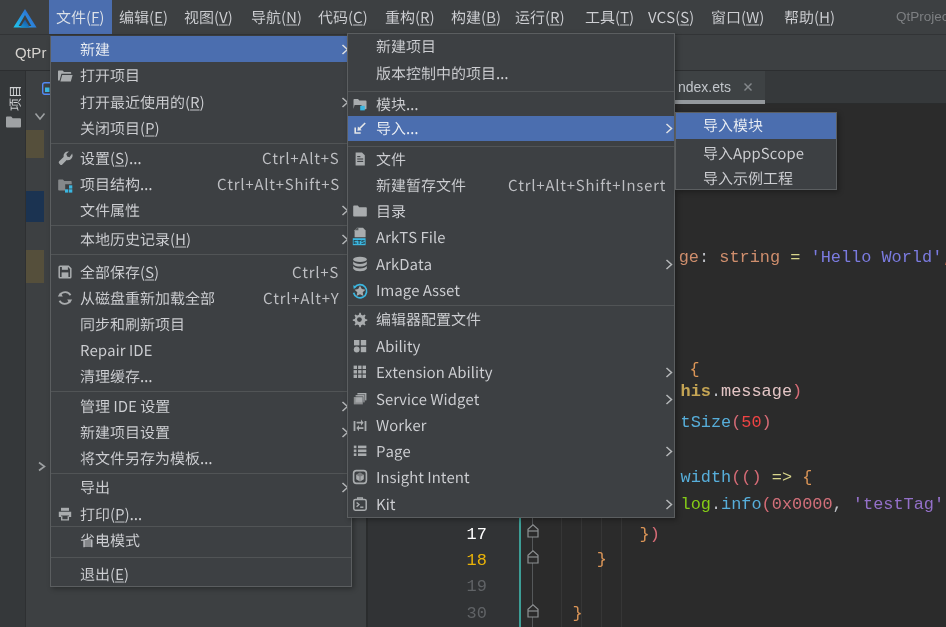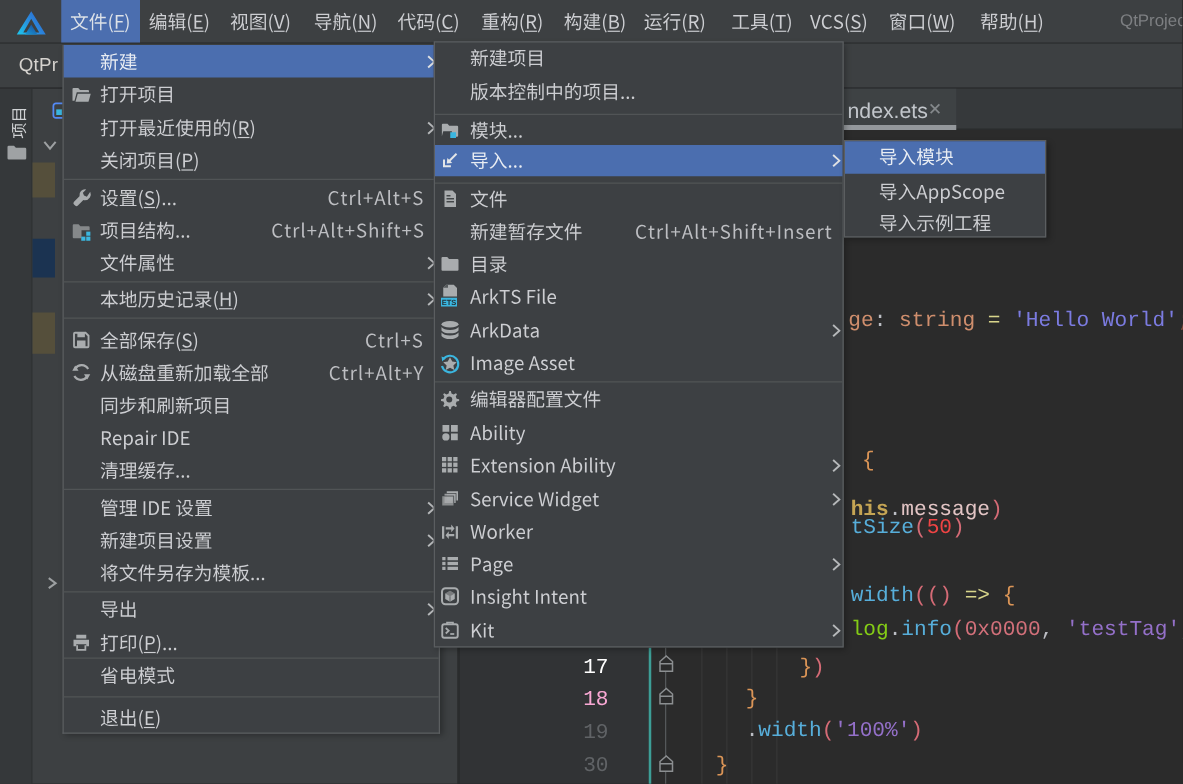--- a/index.html
+++ b/index.html
@@ -157,21 +157,21 @@
         <use href="#g0028" x="2000"></use>
         <use href="#g0048" x="2338"></use>
         <use href="#g0029" x="3066"></use>
         <rect x="2338" y="-165" width="728" height="62"></rect>
       </g>
     </svg>
     <div class="abs" style="left:896px;top:9px;width:50px;height:17px;overflow:hidden;color:#7d7f82;font-size:13.5px;white-space:nowrap">QtProject -</div>
     <div class="abs" style="left:15px;top:44px;color:#d6d3cf;font-size:15px;font-weight:normal;letter-spacing:0.2px">QtPr</div>
     <div class="abs" style="left:660px;top:71px;width:104.5px;height:32px;background:#3e4244"></div>
     <div class="abs" style="left:660px;top:99.5px;width:104.5px;height:4px;background:#94989c"></div>
-    <div class="abs" style="left:678px;top:79px;color:#c2c6cb;font-size:17px">ndex.ets</div>
+    <div class="abs" style="left:678px;top:79px;color:#c2c6cb;font-size:14px">ndex.ets</div>
     <svg class="ic" style="left:742px;top:81px" width="12" height="12" viewBox="0 0 12 12">
 <g stroke="#84888b" stroke-width="1.4">
         <line x1="2.5" y1="2.5" x2="9.5" y2="9.5"></line>
 <line x1="9.5" y1="2.5" x2="2.5" y2="9.5"></line>
       </g>
     </svg>
     <svg width="0" height="0" style="position:absolute">
       <defs>
         <path id="g6587" d="M423 823C453 774 485 707 497 666L580 693C566 734 531 799 501 847ZM50 664V590H206C265 438 344 307 447 200C337 108 202 40 36 -7C51 -25 75 -60 83 -78C250 -24 389 48 502 146C615 46 751 -28 915 -73C928 -52 950 -20 967 -4C807 36 671 107 560 201C661 304 738 432 796 590H954V664ZM504 253C410 348 336 462 284 590H711C661 455 592 344 504 253Z"></path>
         <path id="g4ef6" d="M317 341V268H604V-80H679V268H953V341H679V562H909V635H679V828H604V635H470C483 680 494 728 504 775L432 790C409 659 367 530 309 447C327 438 359 420 373 409C400 451 425 504 446 562H604V341ZM268 836C214 685 126 535 32 437C45 420 67 381 75 363C107 397 137 437 167 480V-78H239V597C277 667 311 741 339 815Z"></path>
@@ -325,30 +325,29 @@
     <svg class="ic" style="left:36.5px;top:461px" width="10" height="11" viewBox="0 0 10 11">
 <path fill="none" stroke="#9da0a2" stroke-width="1.6" d="M2 1.5 L7.5 5.5 L2 9.5"></path>
     </svg>
     <div class="abs" style="left:519px;top:517.5px;width:2px;height:110px;background:#3d9e96"></div>
     <div class="abs" style="left:560.5px;top:517.5px;width:1px;height:110px;background:rgba(255,255,255,0.055)"></div>
     <div class="abs" style="left:580.7px;top:517.5px;width:1px;height:110px;background:rgba(255,255,255,0.055)"></div>
     <div class="abs" style="left:601.0px;top:517.5px;width:1px;height:110px;background:rgba(255,255,255,0.055)"></div>
     <div class="abs" style="left:621.3px;top:517.5px;width:1px;height:110px;background:rgba(255,255,255,0.055)"></div>
     <div class="mono" style="left:678.7px;top:249.8px"><span style="color:#cf8e6d">ge</span><span style="color:#bcbec4">: </span><span style="color:#cf8e6d">string</span><span style="color:#bcbec4"> </span><span style="color:#d8d58b">=</span><span style="color:#bcbec4"> </span><span style="color:#7b7be0">'Hello World'</span><span style="color:#cf6a4c">;</span></div>
     <div class="mono" style="left:689.6px;top:362.40000000000003px"><span style="color:#db9557">{</span></div>
-    <div class="mono" style="left:680.5px;top:401px"><span style="color:#c5a554"><b>his</b></span><span style="color:#bcbec4">.</span><span style="color:#e3c5c5">message</span><span style="color:#d56b76">)</span></div>
+    <div class="mono" style="left:680.5px;top:384px"><span style="color:#c5a554"><b>his</b></span><span style="color:#bcbec4">.</span><span style="color:#e3c5c5">message</span><span style="color:#d56b76">)</span></div>
     <div class="mono" style="left:680.5px;top:415.3px"><span style="color:#57aeda">tSize</span><span style="color:#d56b76">(</span><span style="color:#ef4444">50</span><span style="color:#d56b76">)</span></div>
     <div class="mono" style="left:680.5px;top:469.6px"><span style="color:#57aeda">width</span><span style="color:#d56b76">(()</span><span style="color:#bcbec4"> </span><span style="color:#d8d58b">=&gt;</span><span style="color:#bcbec4"> </span><span style="color:#db9557">{</span></div>
     <div class="mono" style="left:680.5px;top:496.8px"><span style="color:#84cc16">log</span><span style="color:#bcbec4">.</span><span style="color:#57aeda">info</span><span style="color:#d56b76">(</span><span style="color:#d2707a">0x0000</span><span style="color:#bcbec4">, </span><span style="color:#9470c9">'testTag'</span><span style="color:#bcbec4">,</span></div>
     <div class="mono" style="left:639.5px;top:526.8px"><span style="color:#db9557">}</span><span style="color:#d56b76">)</span></div>
     <div class="mono" style="left:596.7px;top:552.3px"><span style="color:#db9557">}</span></div>
-    <div class="mono" style="left:596.5px;top:578.3px"><span style="color:#bcbec4">.</span><span style="color:#57aeda">width</span><span style="color:#d56b76">(</span><span style="color:#9470c9">'100%'</span><span style="color:#d56b76">)</span></div>
     <div class="mono" style="left:572.6px;top:605.8px"><span style="color:#db9557">}</span></div>
     <div class="mono" style="left:466.5px;top:526.8px;color:#ffffff">17</div>
-    <div class="mono" style="left:466.5px;top:552.8px;color:#f9a8d4">18</div>
+    <div class="mono" style="left:466.5px;top:552.8px;color:#eab308">18</div>
     <div class="mono" style="left:466.5px;top:579.3px;color:#606366">19</div>
     <div class="mono" style="left:466.5px;top:606.3px;color:#606366">30</div>
     <div class="abs" style="left:532.4px;top:517.5px;width:1px;height:110px;background:#55585a"></div>
     <svg class="ic" style="left:527px;top:524px" width="12" height="14" viewBox="0 0 12 14">
 <path fill="#2b2b2b" stroke="#8c8f91" stroke-width="1.2" d="M1 5.2 L6 0.8 L11 5.2 L11 13 L1 13 Z"></path>
 <line x1="1" y1="7" x2="11" y2="7" stroke="#8c8f91" stroke-width="1.2"></line>
     </svg>
     <svg class="ic" style="left:527px;top:550px" width="12" height="14" viewBox="0 0 12 14">
 <path fill="#2b2b2b" stroke="#8c8f91" stroke-width="1.2" d="M1 5.2 L6 0.8 L11 5.2 L11 13 L1 13 Z"></path>
 <line x1="1" y1="7" x2="11" y2="7" stroke="#8c8f91" stroke-width="1.2"></line>

